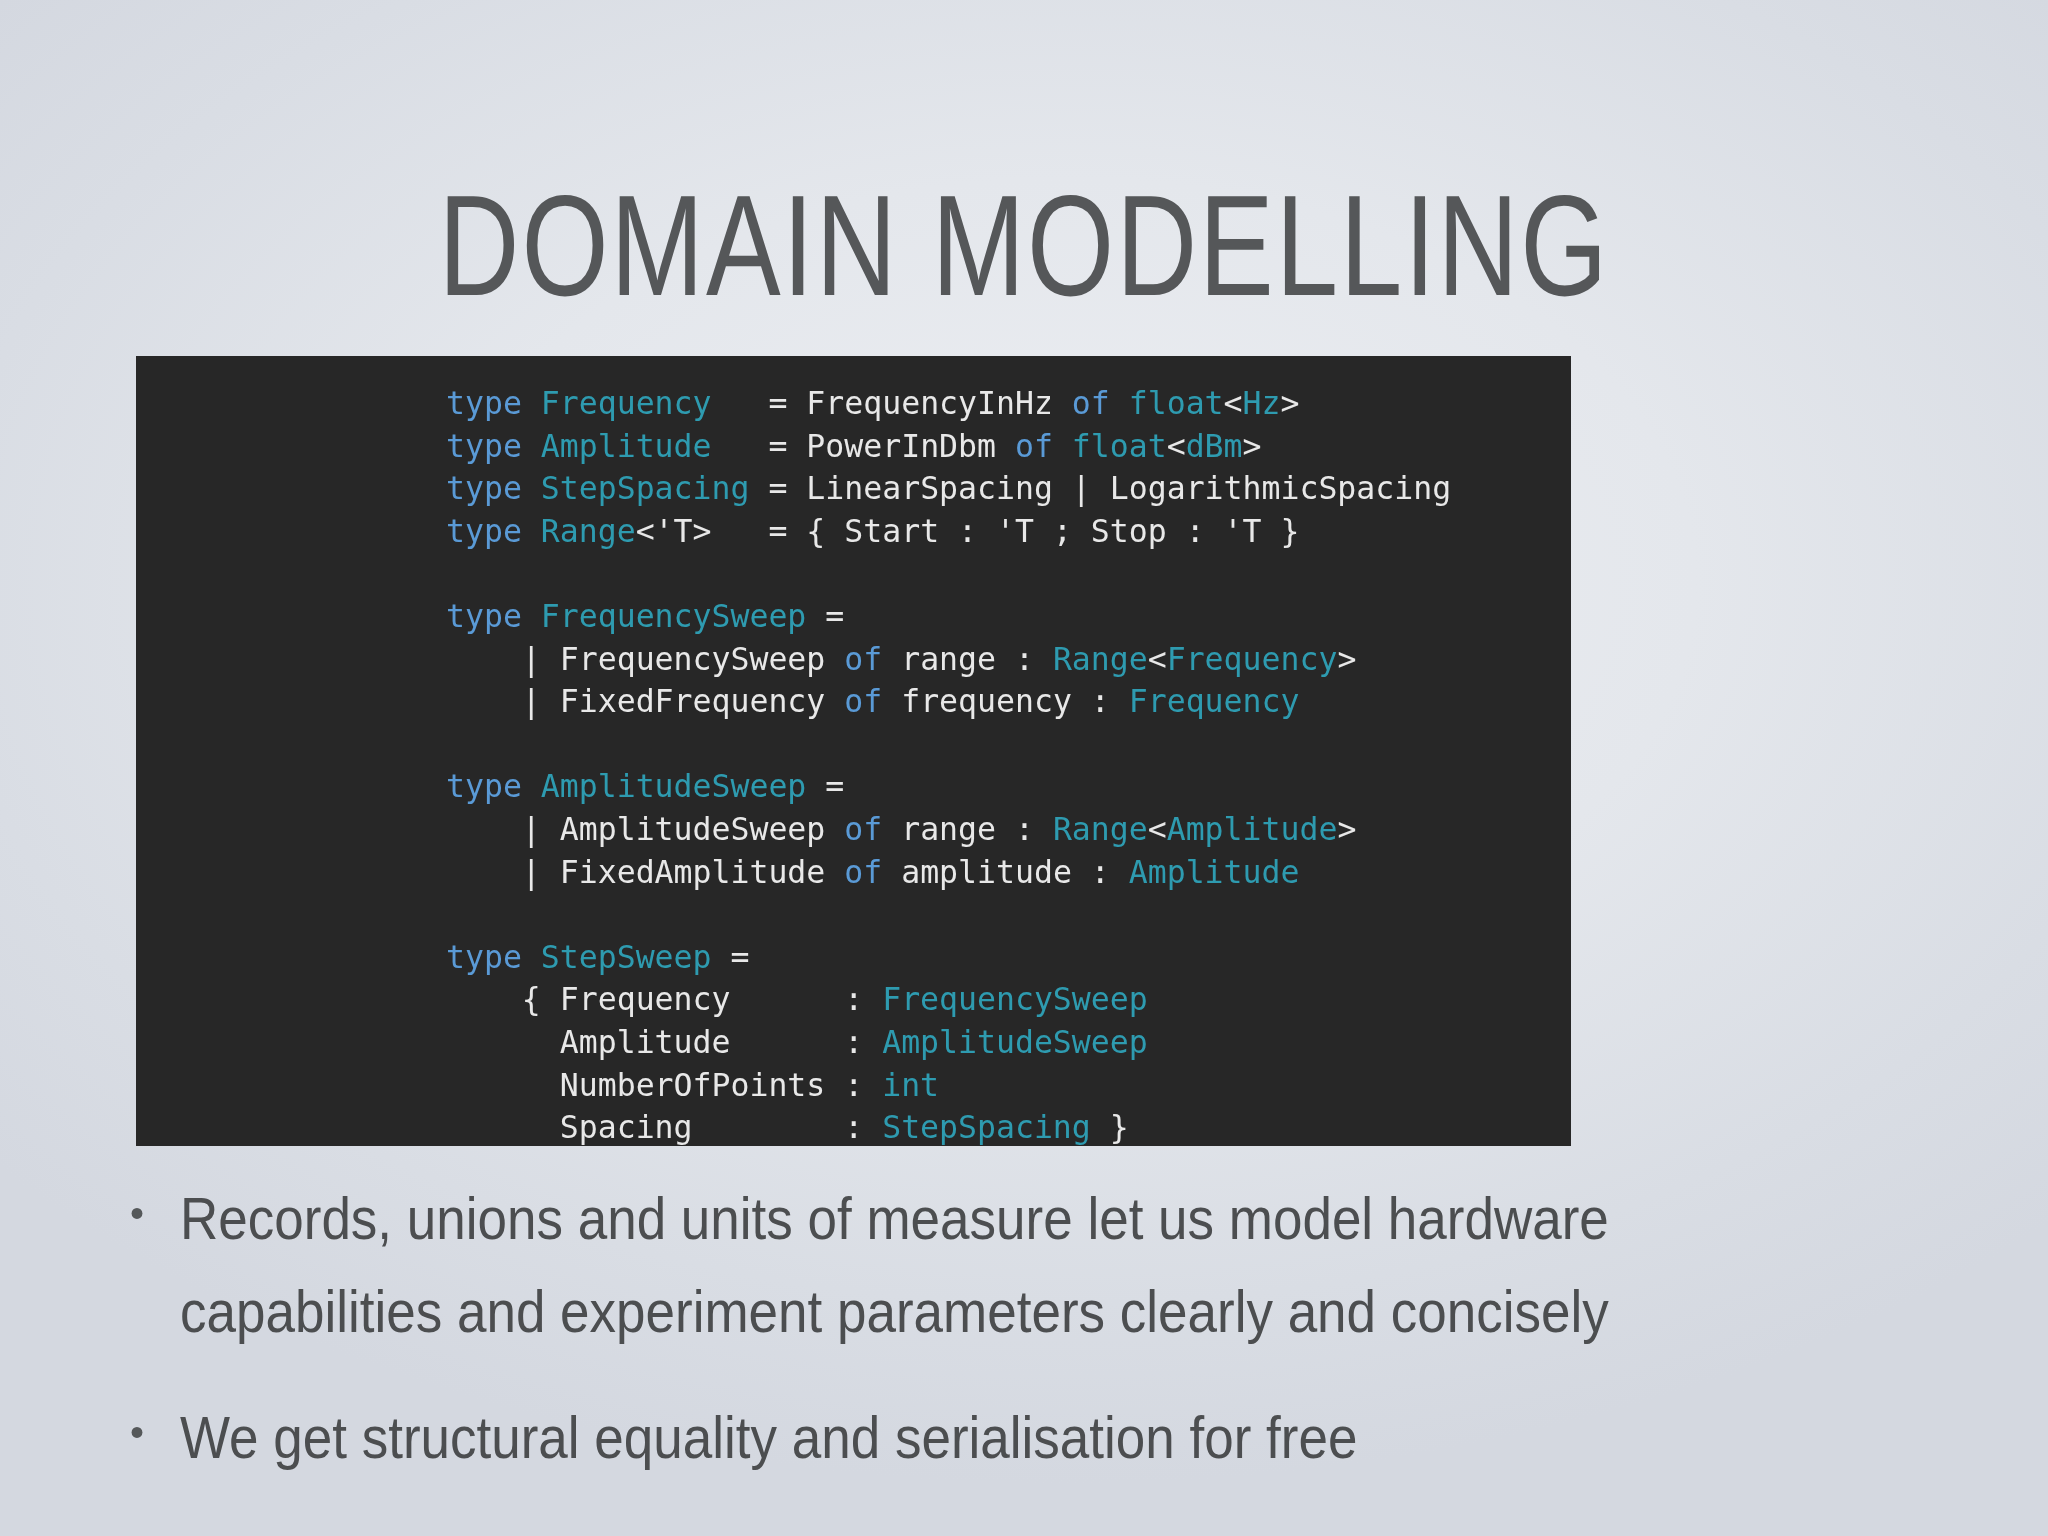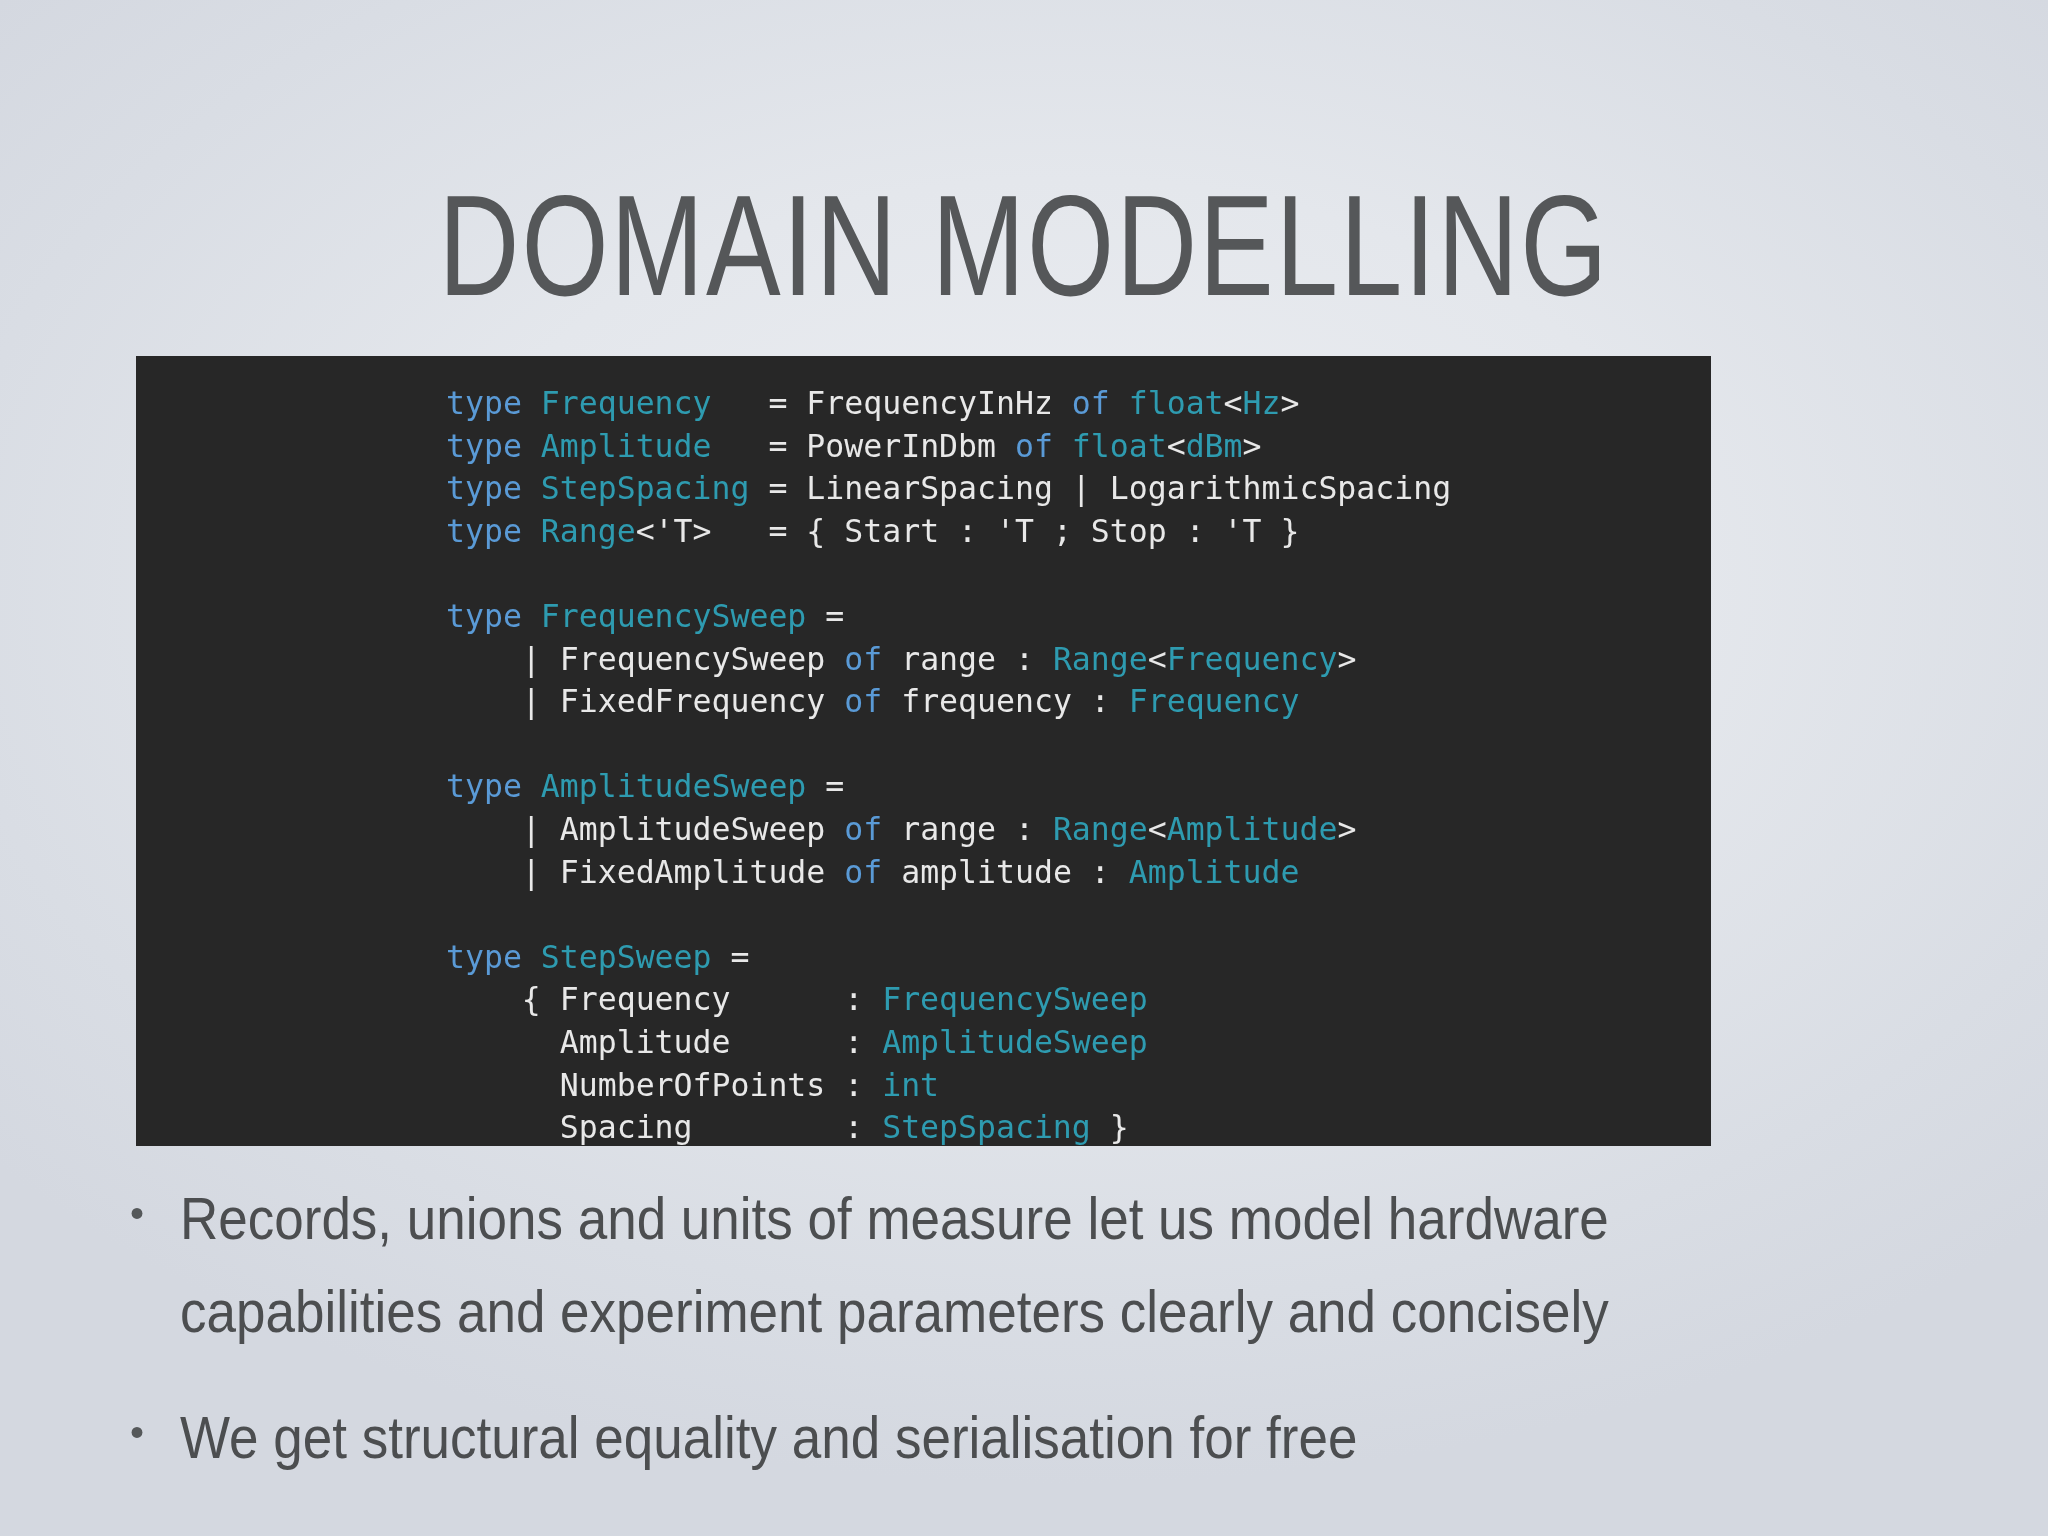--- a/index.html
+++ b/index.html
@@ -42,21 +42,21 @@
     transform-origin: top center;
     text-rendering: geometricPrecision;
     -webkit-font-smoothing: antialiased;
   }
 
   
   .code-block {
     position: absolute;
     left: 136px;
     top: 356px;
-    width: 1575px;
+    width: 1435px;
     height: 790px;
     background: #272727;
     box-sizing: border-box;
     padding: 26px 6px 20px 0;
     overflow: hidden;
   }
   .code-inner {
     padding-left: 310px;
     font-family: "DejaVu Sans Mono", "Liberation Mono", monospace;
     font-size: 31.5px;

